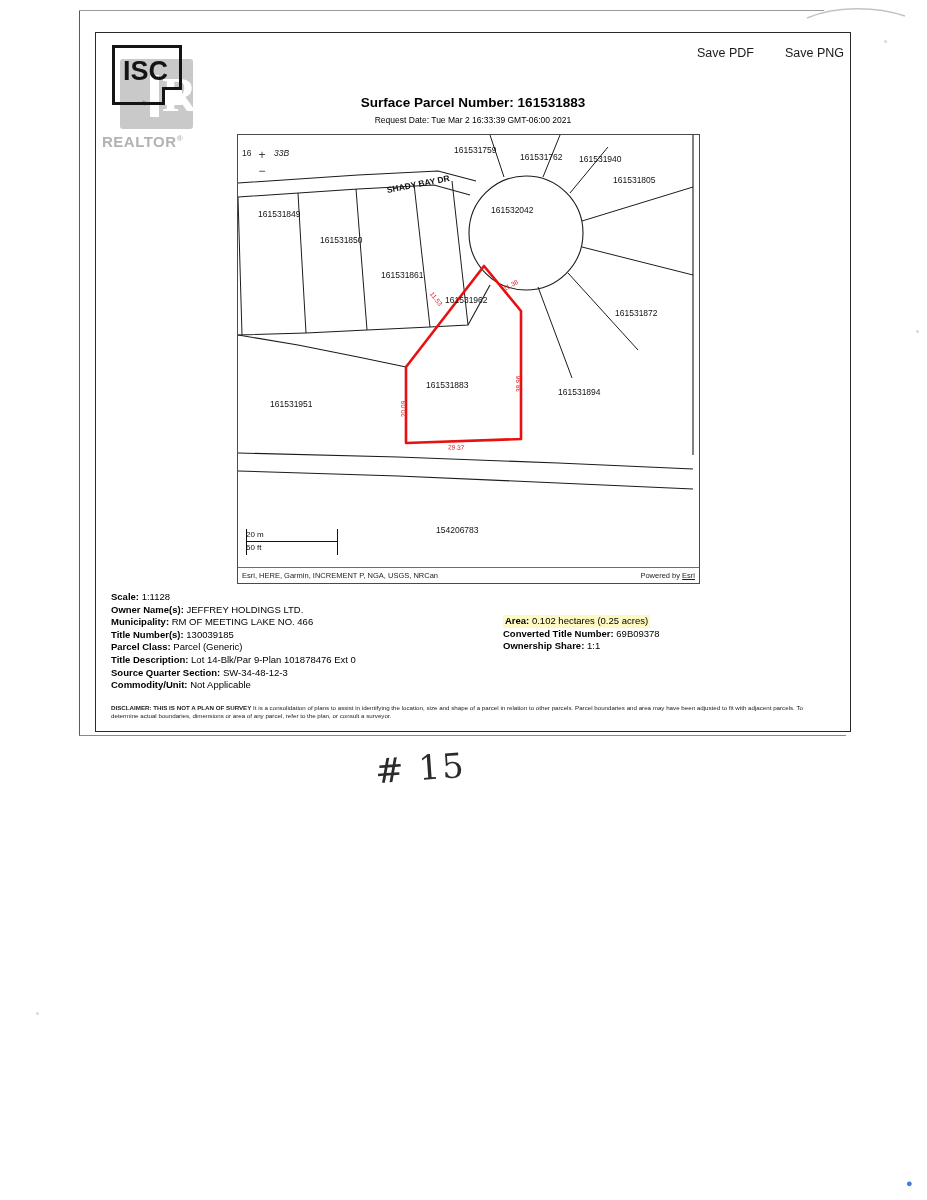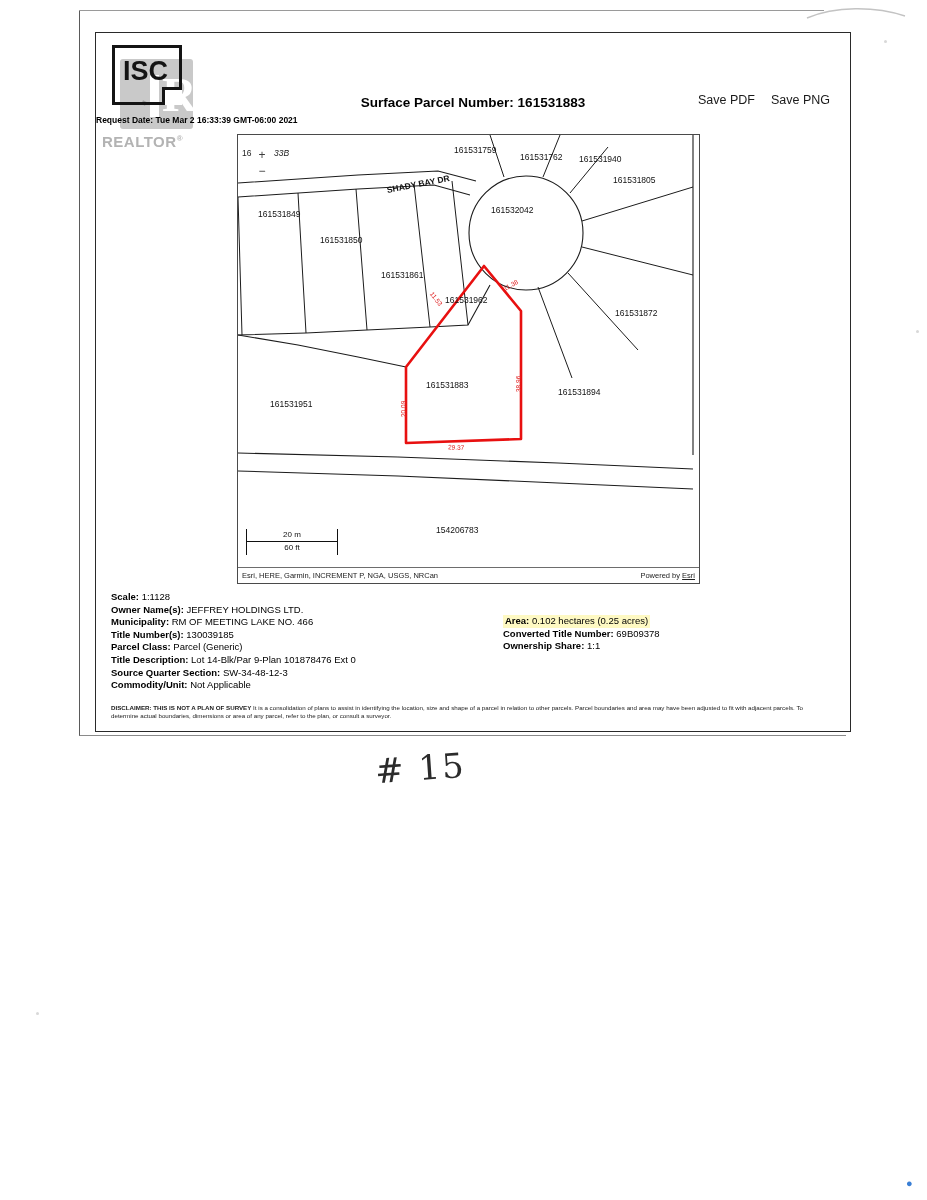--- a/index.html
+++ b/index.html
@@ -142,49 +142,49 @@
     height: 18px;
     background: #fff;
     border-top: 3px solid #141414;
     border-left: 3px solid #141414;
     box-sizing: border-box;
   }
 
   
   .save-links {
     position: absolute;
-    right: 20px;
+    right: 6px;
     top: 13px;
     display: flex;
-    gap: 16px;
+    gap: 31px;
     font-size: 12.5px;
     color: #1a1a1a;
-    margin-top: 47px;
   }
   .save-links span {
     cursor: pointer;
   }
 
   
   .doc-title {
     position: absolute;
     left: 0;
     right: 0;
     top: 62px;
     text-align: center;
     font-size: 13.5px;
     font-weight: bold;
   }
   .doc-subtitle {
     position: absolute;
     left: 0;
     right: 0;
     top: 82px;
+    text-align: center;
     font-size: 8.5px;
-    font-weight: bold;
+    font-weight: normal;
   }
 
   
   .map-wrap {
     position: absolute;
     left: 141px;
     top: 101px;
     width: 463px;
     height: 450px;
     border: 1px solid #4a4a4a;
@@ -230,21 +230,20 @@
     left: 8px;
     bottom: 29px;
     width: 92px;
     font-size: 8px;
     color: #111;
   }
   .sb-row {
     position: relative;
     height: 12px;
     line-height: 12px;
-    text-align: center;
   }
   .sb-tick-l, .sb-tick-r {
     position: absolute;
     width: 1px;
     background: #111;
   }
 
   
   .attrib-bar {
     position: absolute;

